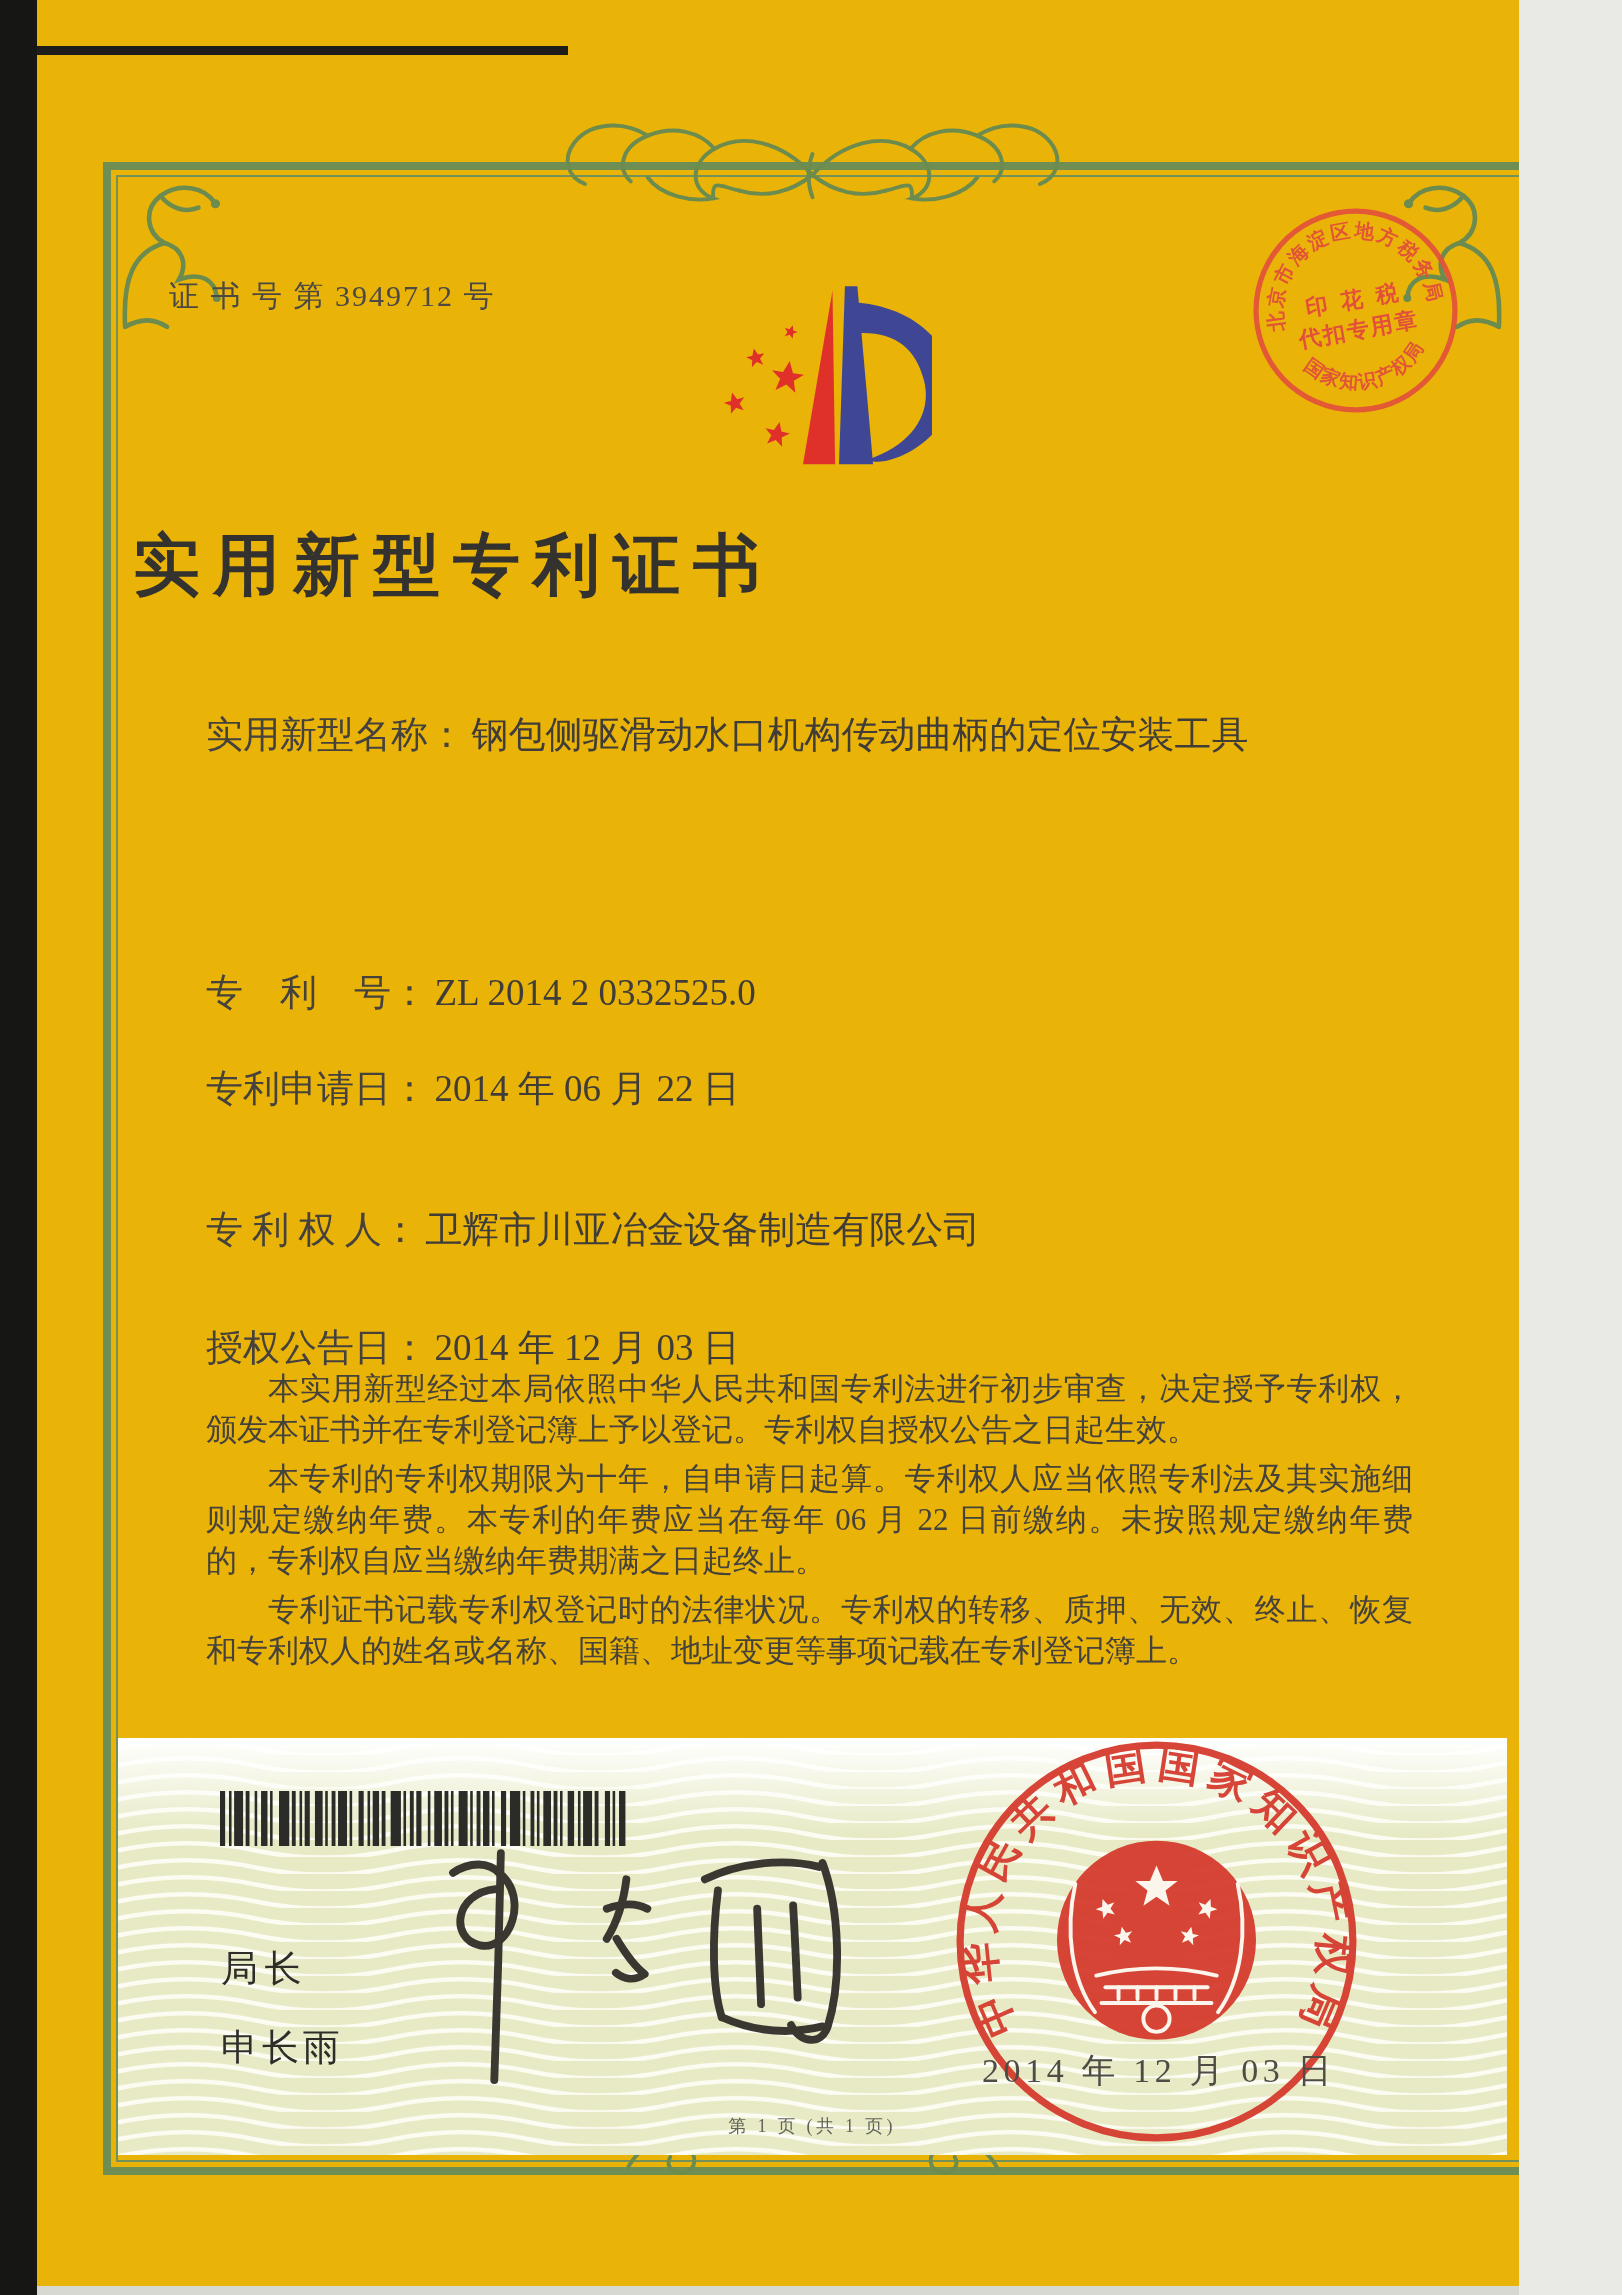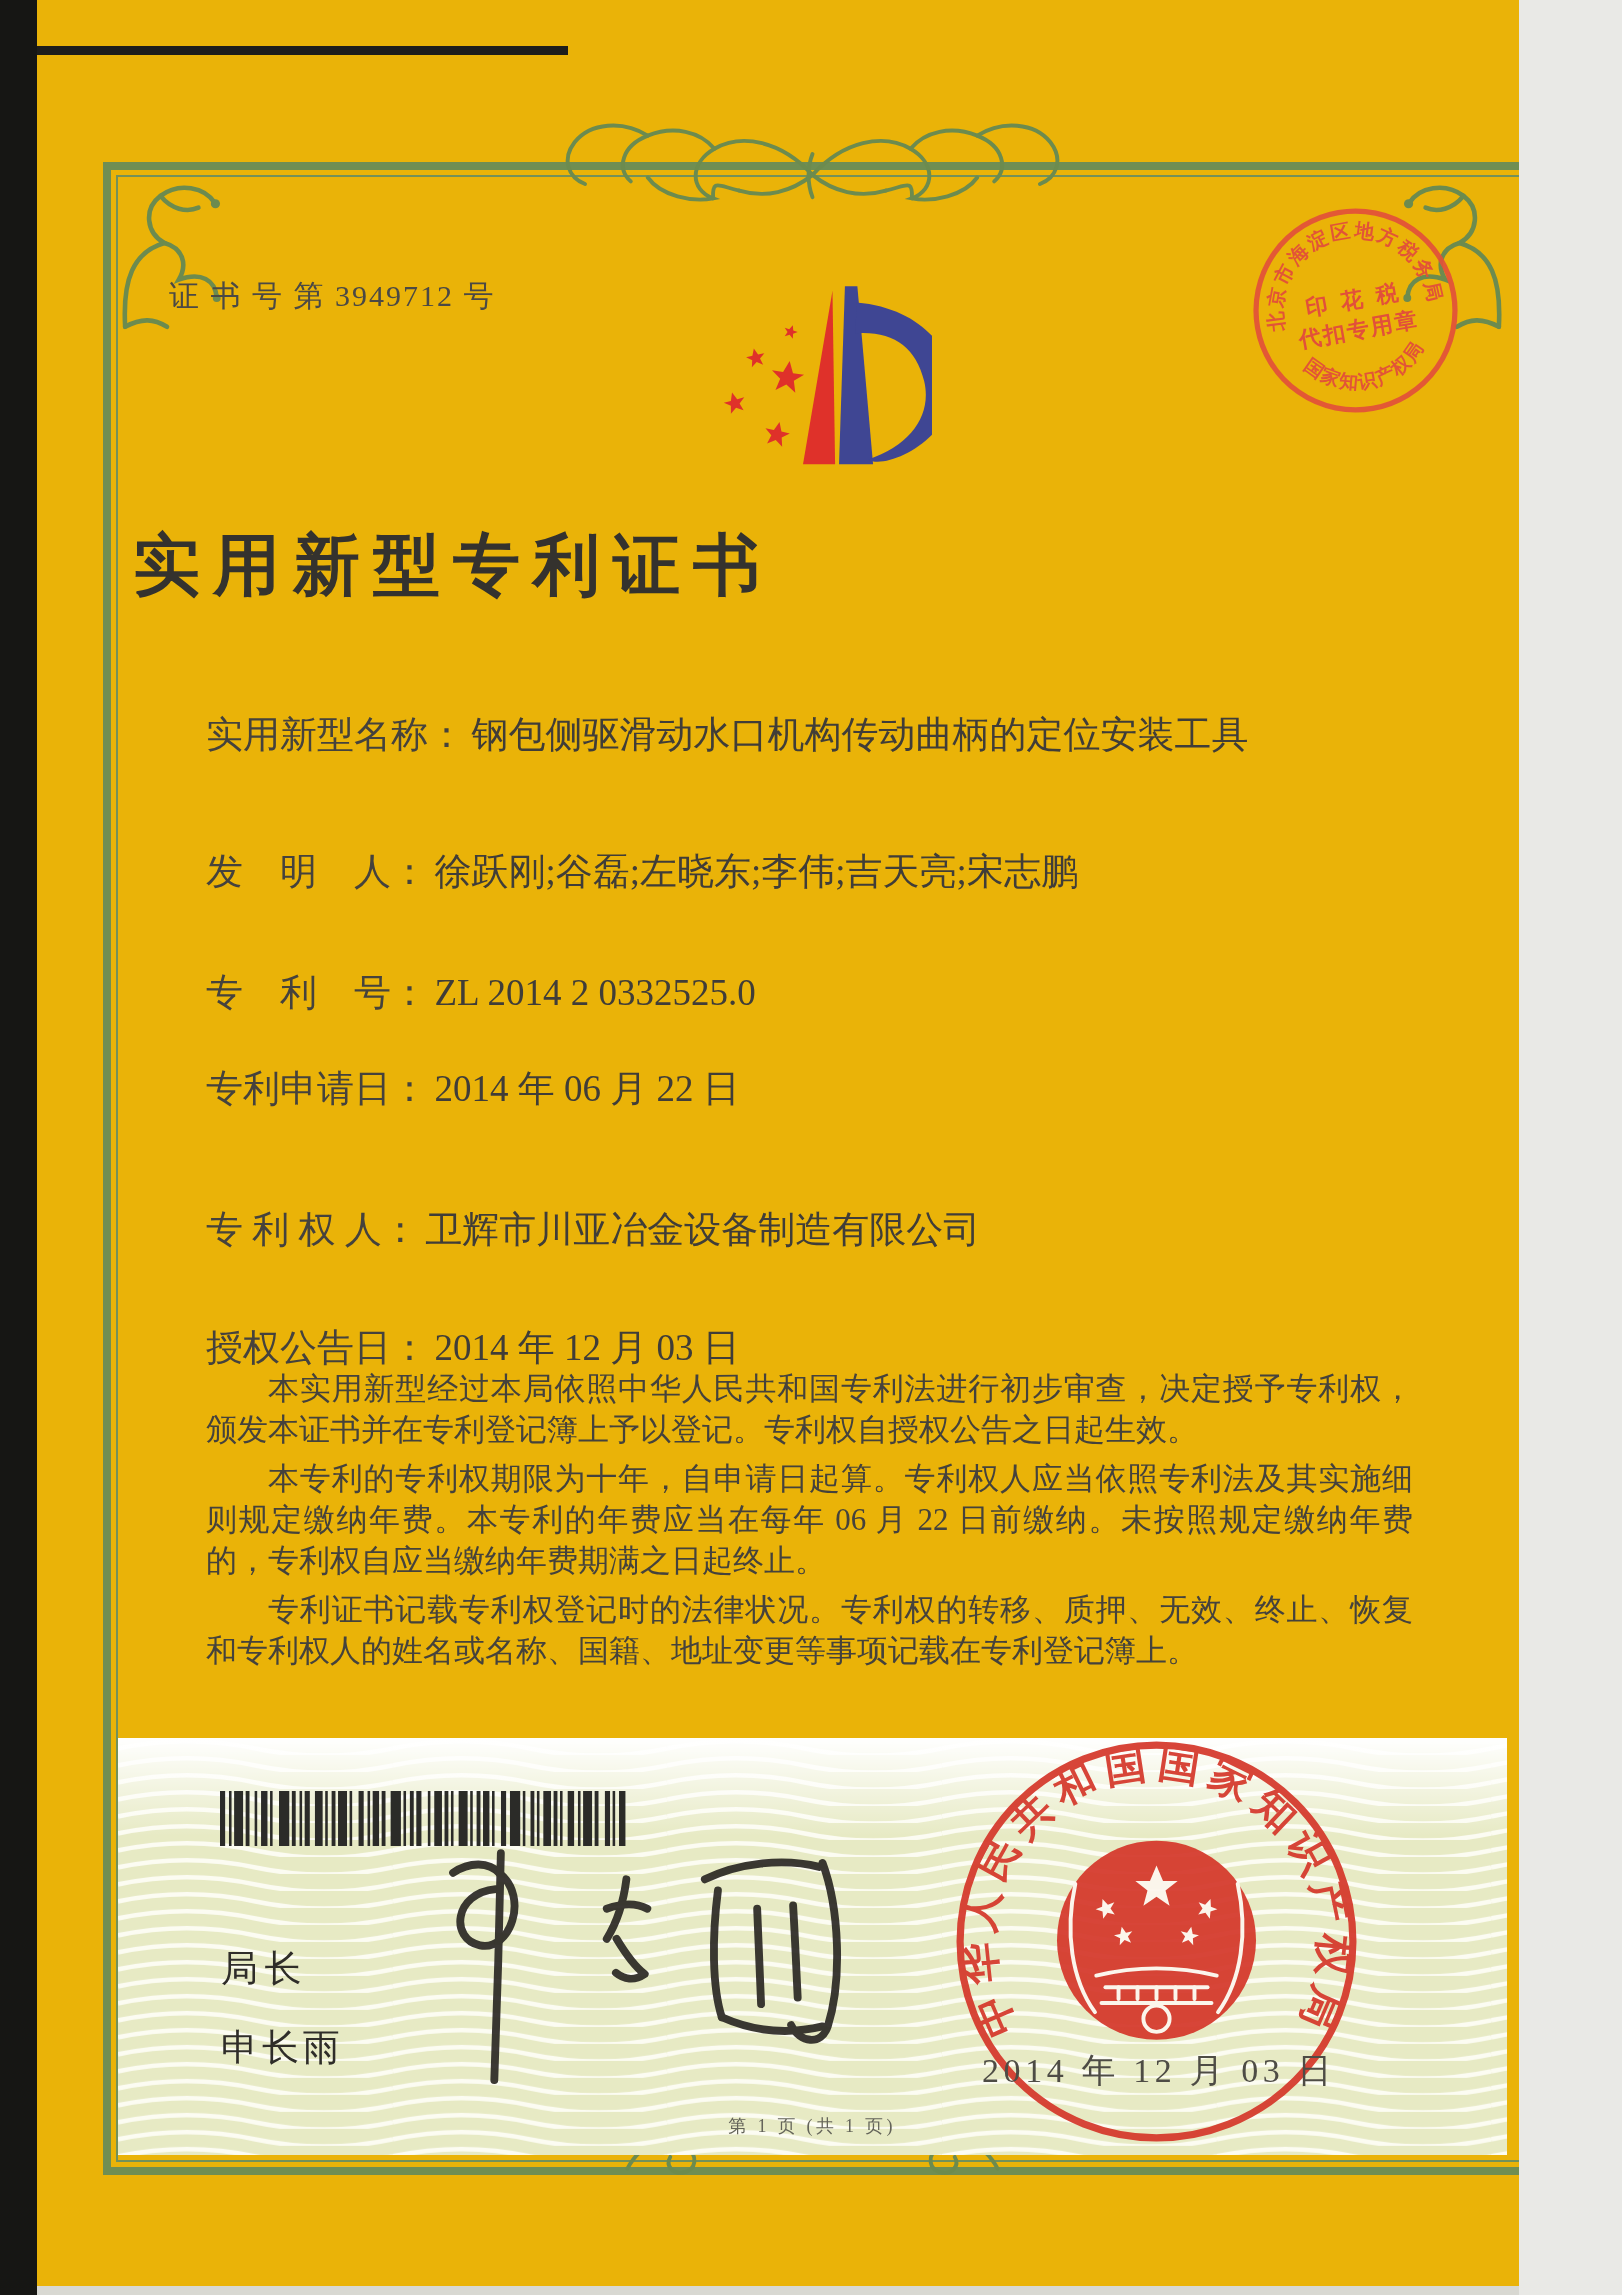--- a/index.html
+++ b/index.html
@@ -135,23 +135,20 @@
       <textPath href="#taxBottom" startOffset="50%" text-anchor="middle">国家知识产权局</textPath>
     </text>
     <text x="175" y="170" text-anchor="middle" font-size="34" font-weight="bold" fill="#e2503a" letter-spacing="6">印 花 税</text>
     <text x="175" y="216" text-anchor="middle" font-size="34" font-weight="bold" fill="#e2503a" letter-spacing="3">代扣专用章</text>
   </svg>
 
   <div class="abs title">实用新型专利证书</div>
 
   <div class="abs field" style="top:710px">
     <span class="lbl">实用新型名称：</span><span class="val">钢包侧驱滑动水口机构传动曲柄的定位安装工具</span>
-  </div>
-  <div class="abs field" style="top:847px">
-    <span class="lbl">发　明　人：</span><span class="val">徐跃刚;谷磊;左晓东;李伟;吉天亮;宋志鹏</span>
   </div>
   <div class="abs field" style="top:968px">
     <span class="lbl">专　利　号：</span><span class="val">ZL 2014 2 0332525.0</span>
   </div>
   <div class="abs field" style="top:1064px">
     <span class="lbl">专利申请日：</span><span class="val">2014 年 06 月 22 日</span>
   </div>
   <div class="abs field" style="top:1205px">
     <span class="lbl">专 利 权 人：</span><span class="val">卫辉市川亚冶金设备制造有限公司</span>
   </div>

